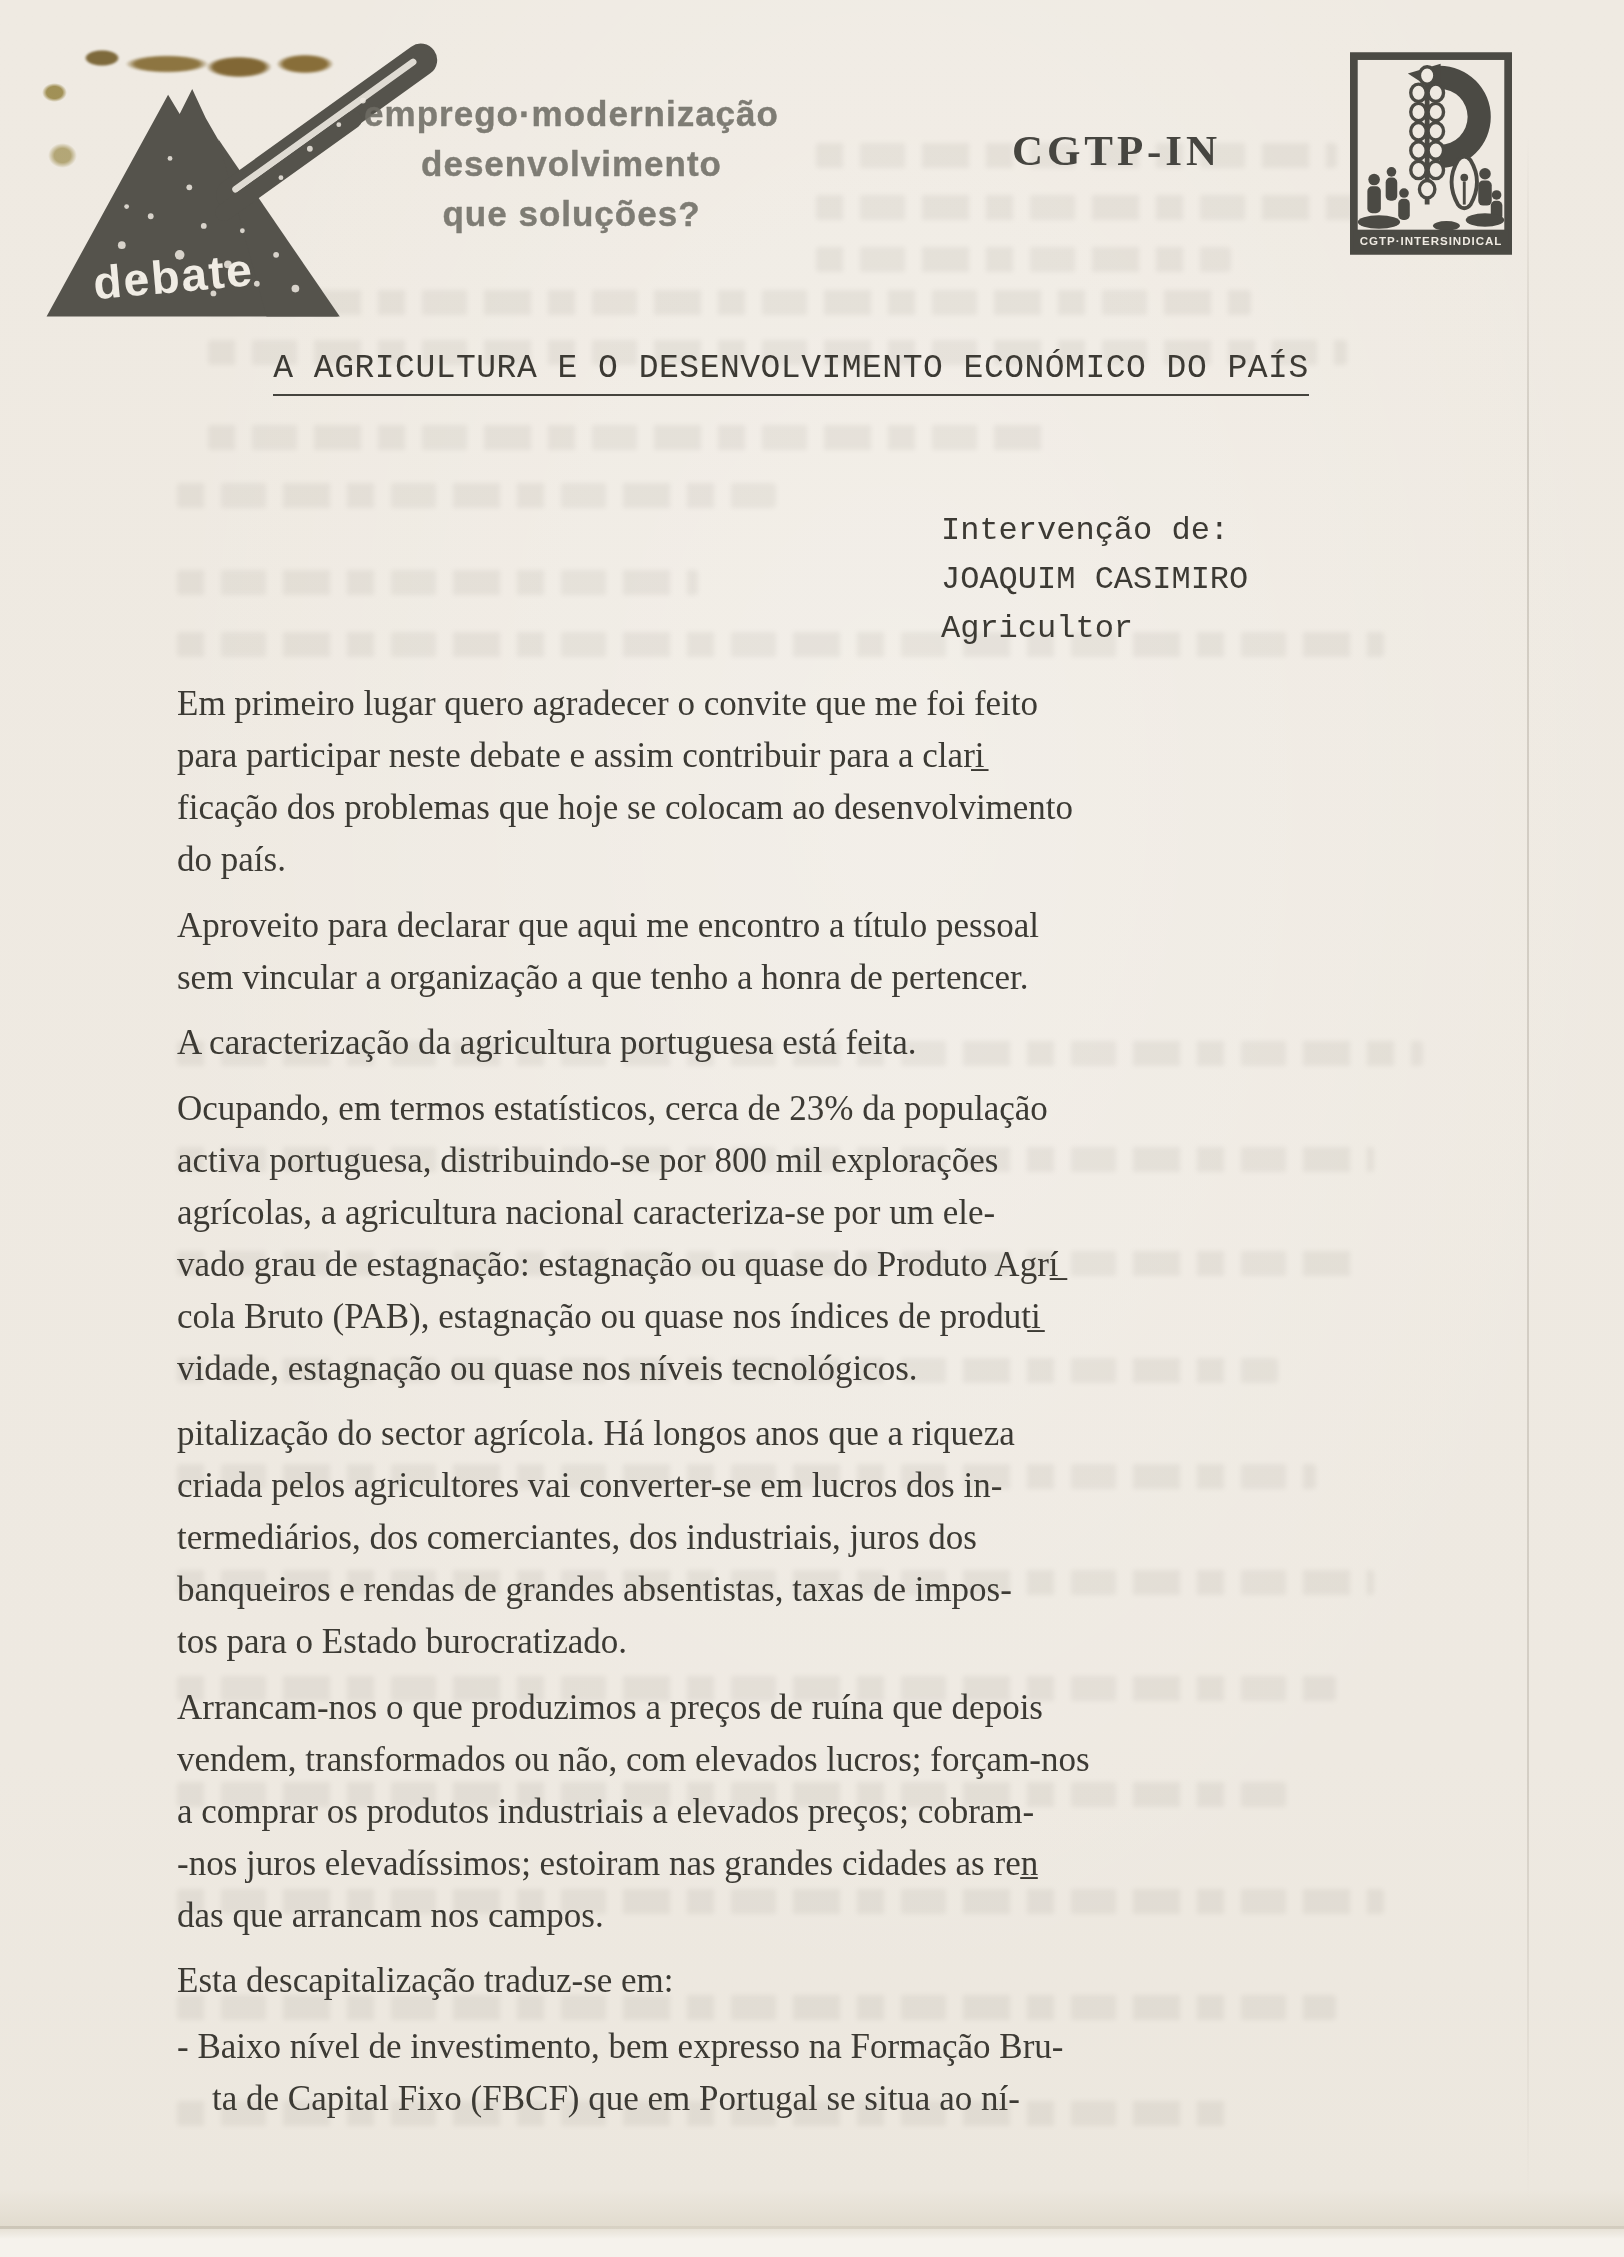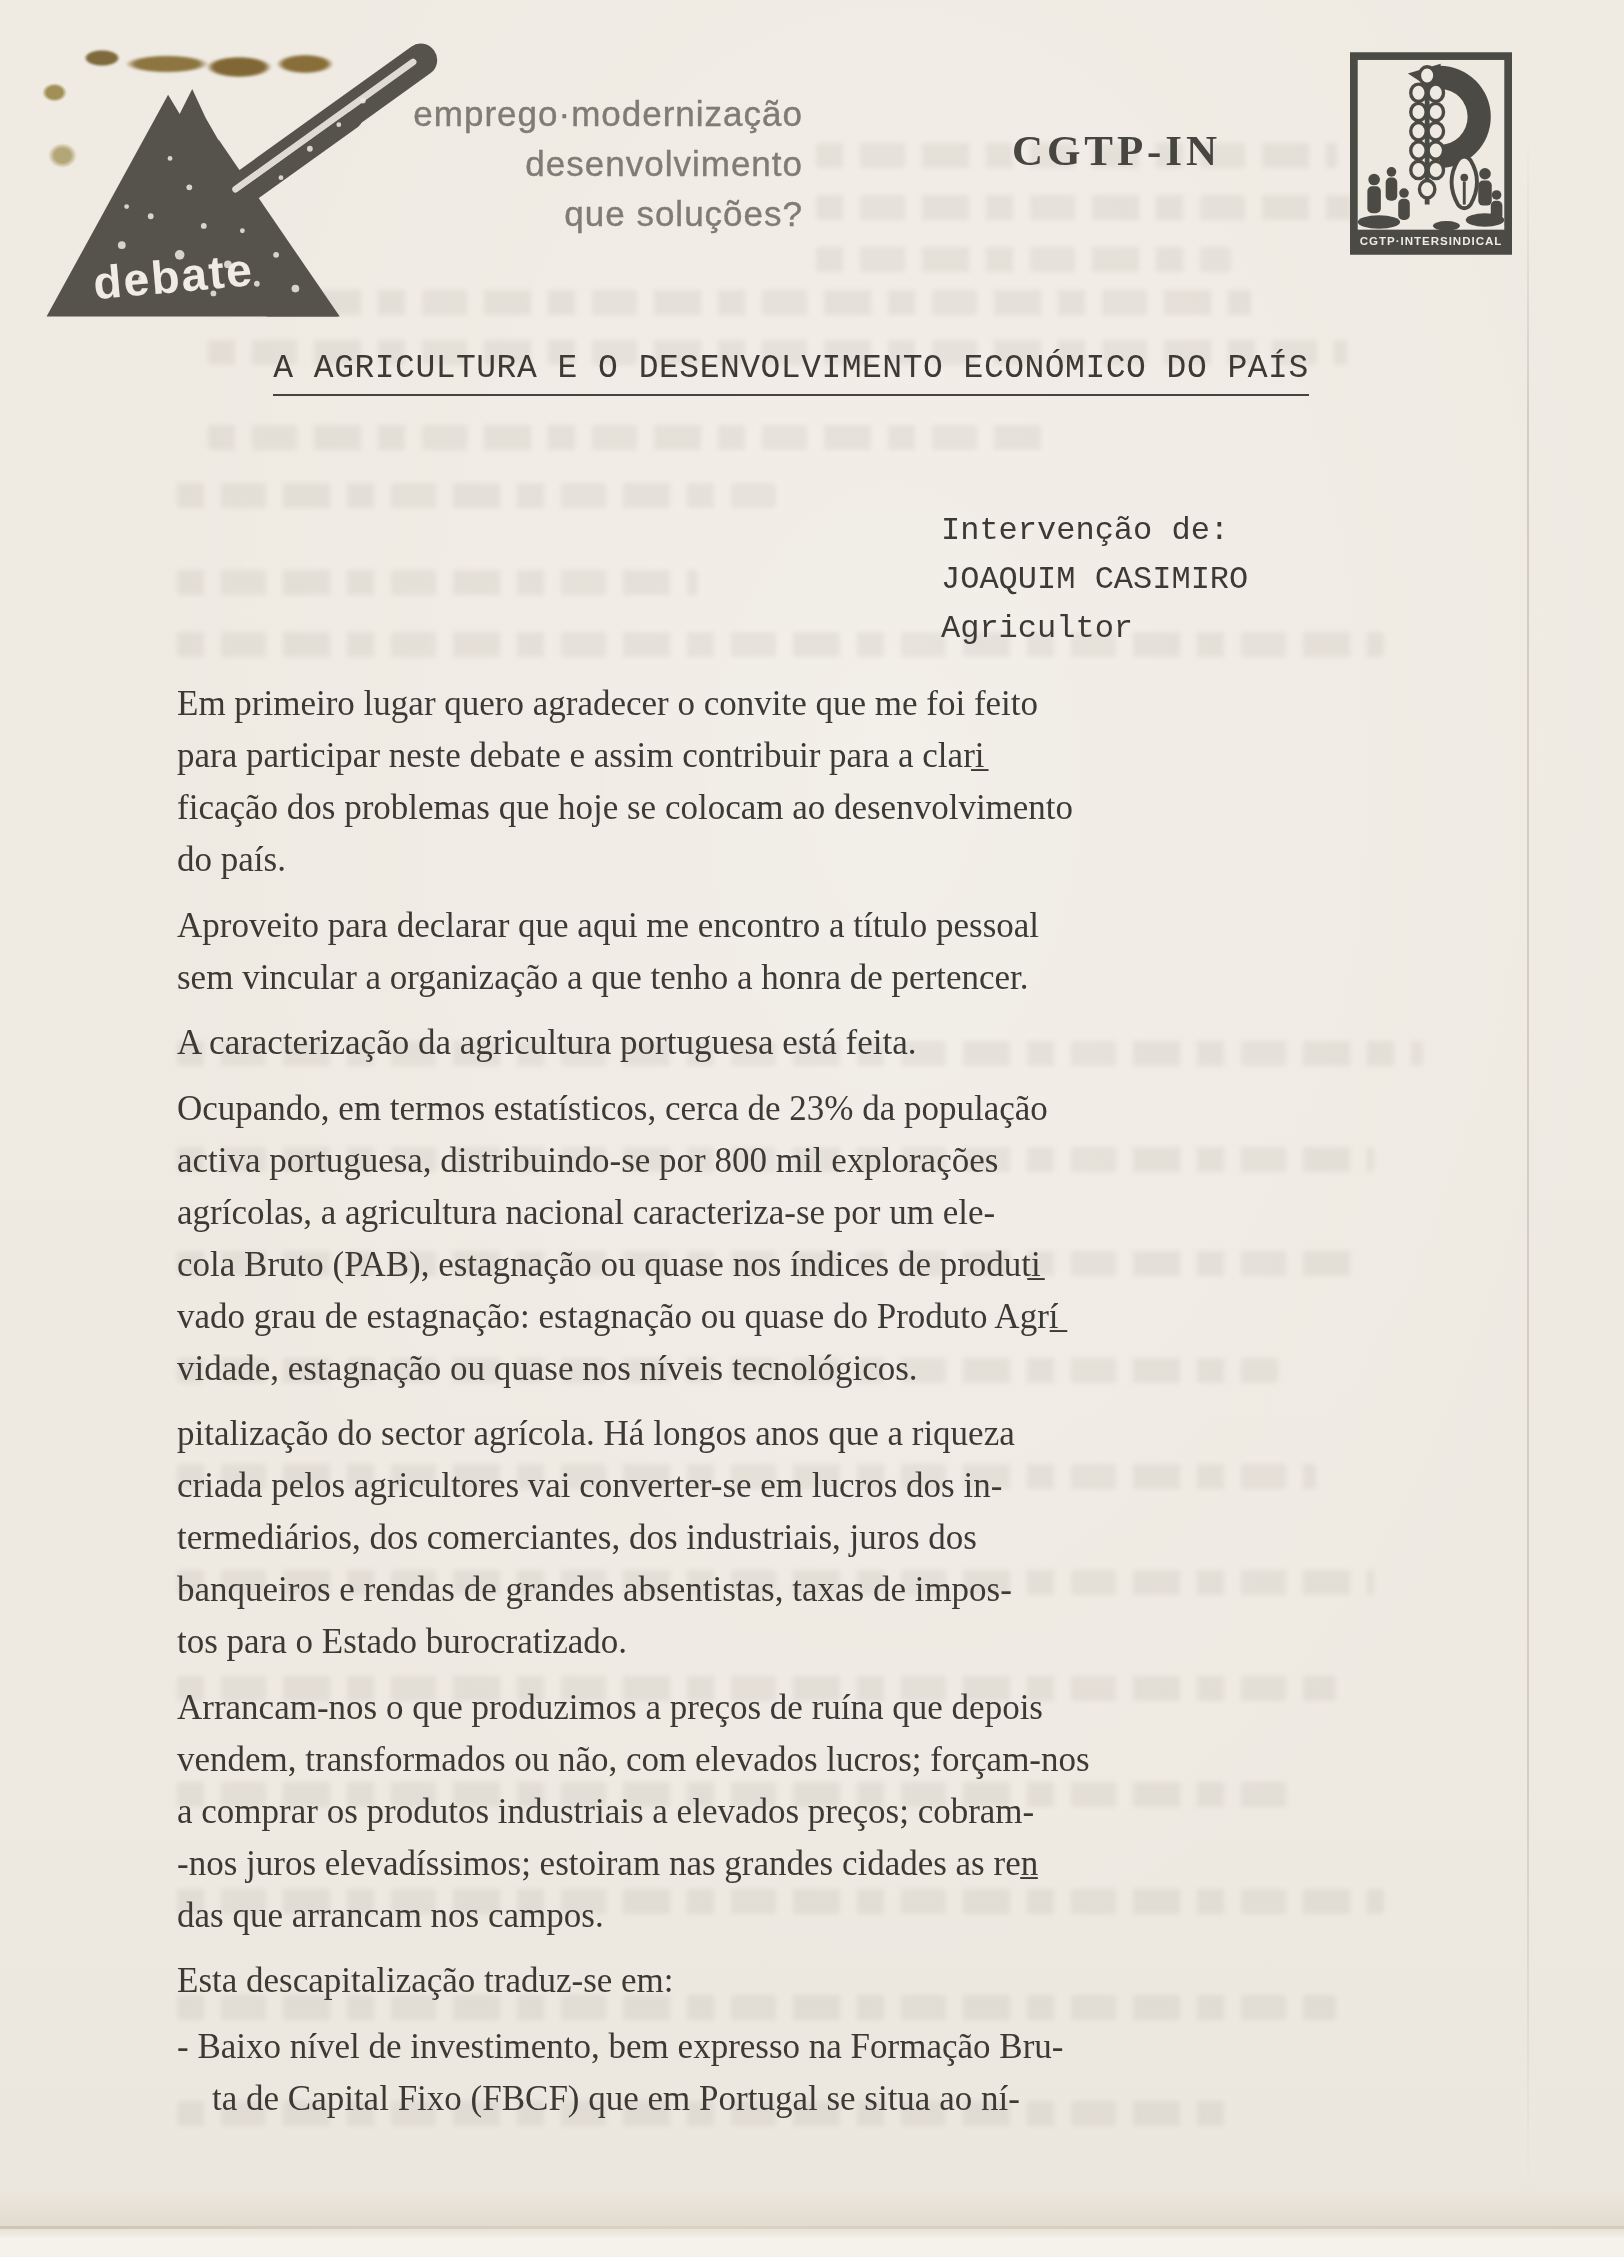--- a/index.html
+++ b/index.html
@@ -4,23 +4,23 @@
 <style>
   html,body{margin:0;padding:0;}
   body{width:1625px;height:2257px;overflow:hidden;background:#f5f2ec;}
   .page{position:relative;width:1625px;height:2257px;
     background:
       radial-gradient(ellipse at 55% 35%, rgba(255,255,255,.25), rgba(0,0,0,0) 60%),
       linear-gradient(180deg,#efeae2 0%,#eee9e1 78%,#ece7de 97%,#e2dccf 98.6%,#f5f2ec 99.2%);
     font-family:"Liberation Sans",sans-serif;color:#3f3d37;}
   
   .debate-logo{position:absolute;left:35px;top:33px;width:434px;height:299px;}
-  .slogan{position:absolute;left:340px;top:89px;width:463px;text-align:right;
+  .slogan{position:absolute;left:340px;top:89px;width:463px;text-align:center;
     font-size:35px;line-height:50px;color:#6f6d65;letter-spacing:1px;
-    -webkit-text-stroke:0.4px #6f6d65;opacity:.88;}
+    -webkit-text-stroke:0.4px #6f6d65;opacity:.88;font-weight:bold;}
   .orgname{position:absolute;left:1012px;top:126px;width:261px;
     font-family:"Liberation Serif",serif;font-weight:700;font-size:43px;
     letter-spacing:3.9px;color:#464540;}
   .emblem{position:absolute;left:1350px;top:52px;width:162px;height:203px;}
   
   .tw{font-family:"Liberation Mono","DejaVu Sans Mono",monospace;color:#3c3a34;}
   .doc-title{position:absolute;left:145px;top:350px;width:1255px;text-align:center;}
   .doc-title span{display:inline-block;font-size:33px;letter-spacing:0.5px;
     border-bottom:2.9px solid #45443e;padding-bottom:6.8px;margin-left:37px;}
   .byline{position:absolute;left:901px;top:506px;font-size:32px;line-height:49px;margin-left:40px;}
@@ -192,22 +192,22 @@
         <div class="line">Aproveito para declarar que aqui me encontro a título pessoal</div>
         <div class="line">sem vincular a organização a que tenho a honra de pertencer.</div>
       </div>
       <div class="para">
         <div class="line">A caracterização da agricultura portuguesa está feita.</div>
       </div>
       <div class="para">
         <div class="line">Ocupando, em termos estatísticos, cerca de 23% da população</div>
         <div class="line">activa portuguesa, distribuindo-se por 800 mil explorações</div>
         <div class="line">agrícolas, a agricultura nacional caracteriza-se por um ele-</div>
+        <div class="line">vado grau de estagnação: estagnação ou quase do Produto Agrí̲</div>
         <div class="line">cola Bruto (PAB), estagnação ou quase nos índices de produti̲</div>
-        <div class="line">vado grau de estagnação: estagnação ou quase do Produto Agrí̲</div>
         <div class="line">vidade, estagnação ou quase nos níveis tecnológicos.</div>
       </div>
       <div class="para">
         <div class="line">pitalização do sector agrícola. Há longos anos que a riqueza</div>
         <div class="line">criada pelos agricultores vai converter-se em lucros dos in-</div>
         <div class="line">termediários, dos comerciantes, dos industriais, juros dos</div>
         <div class="line">banqueiros e rendas de grandes absentistas, taxas de impos-</div>
         <div class="line">tos para o Estado burocratizado.</div>
       </div>
       <div class="para">

